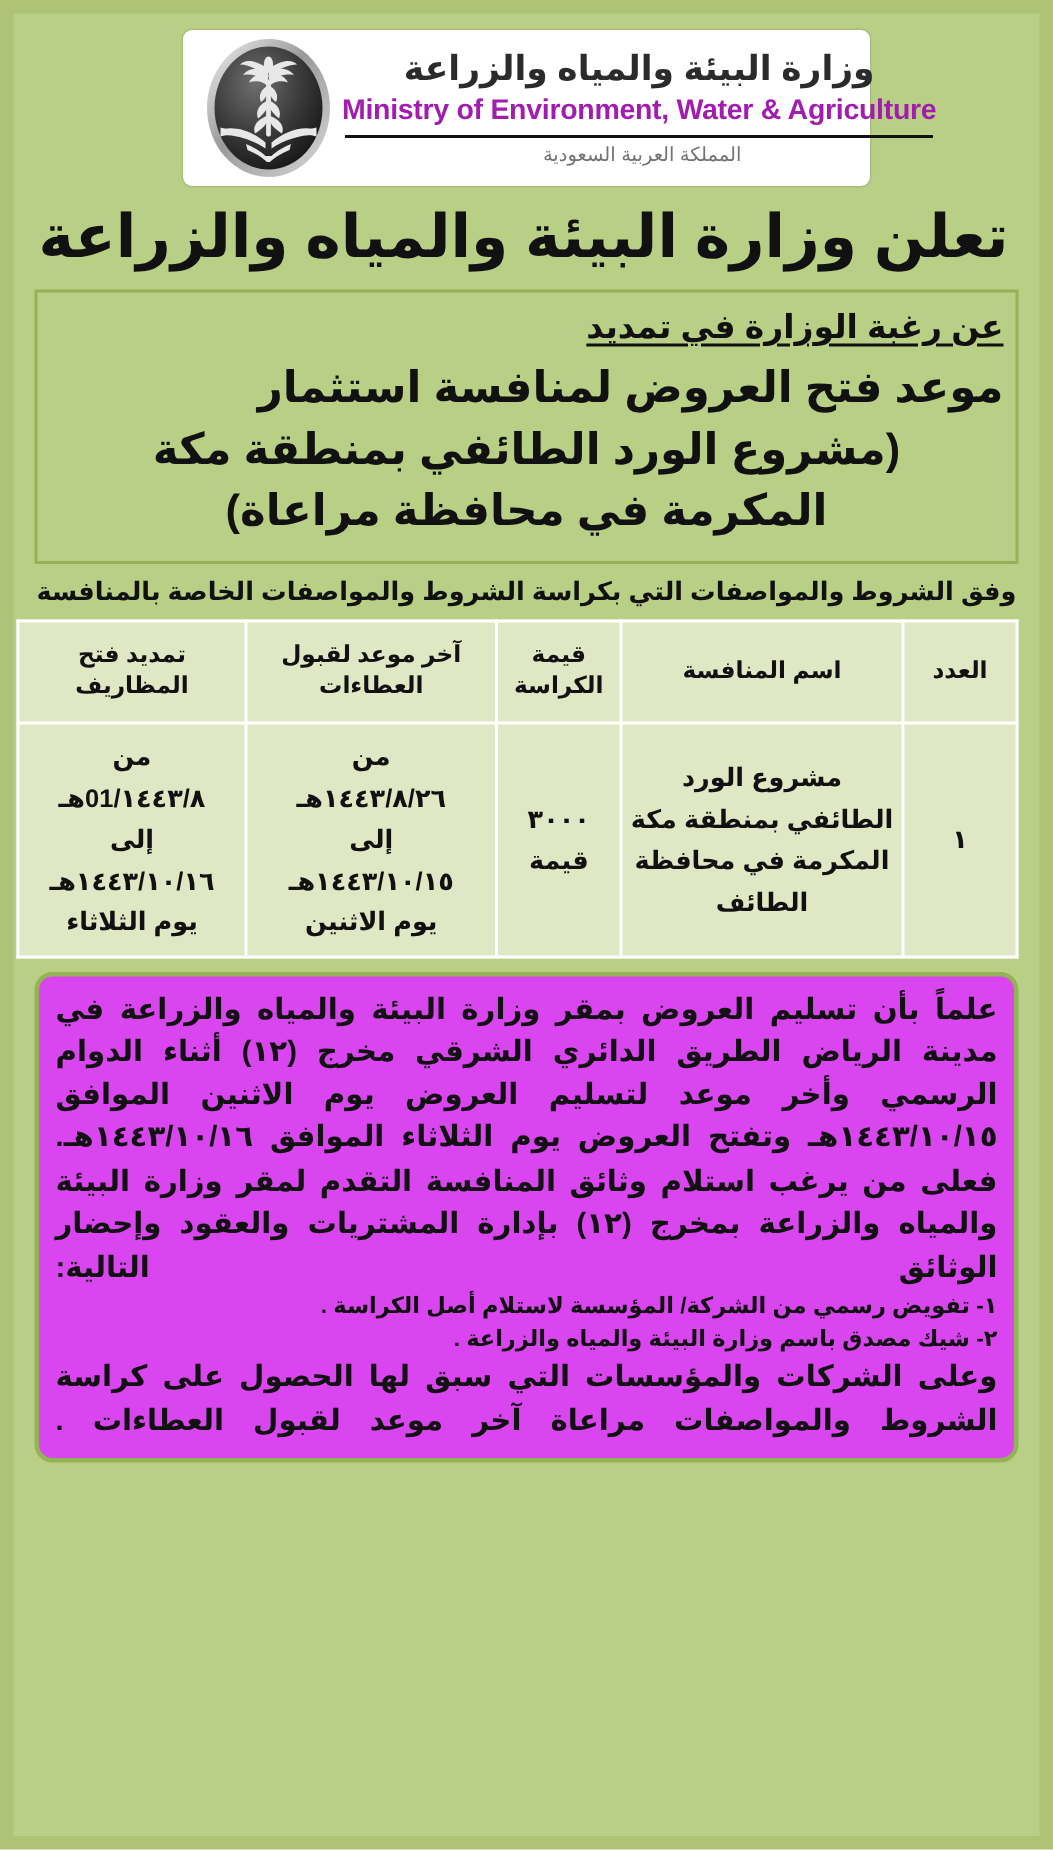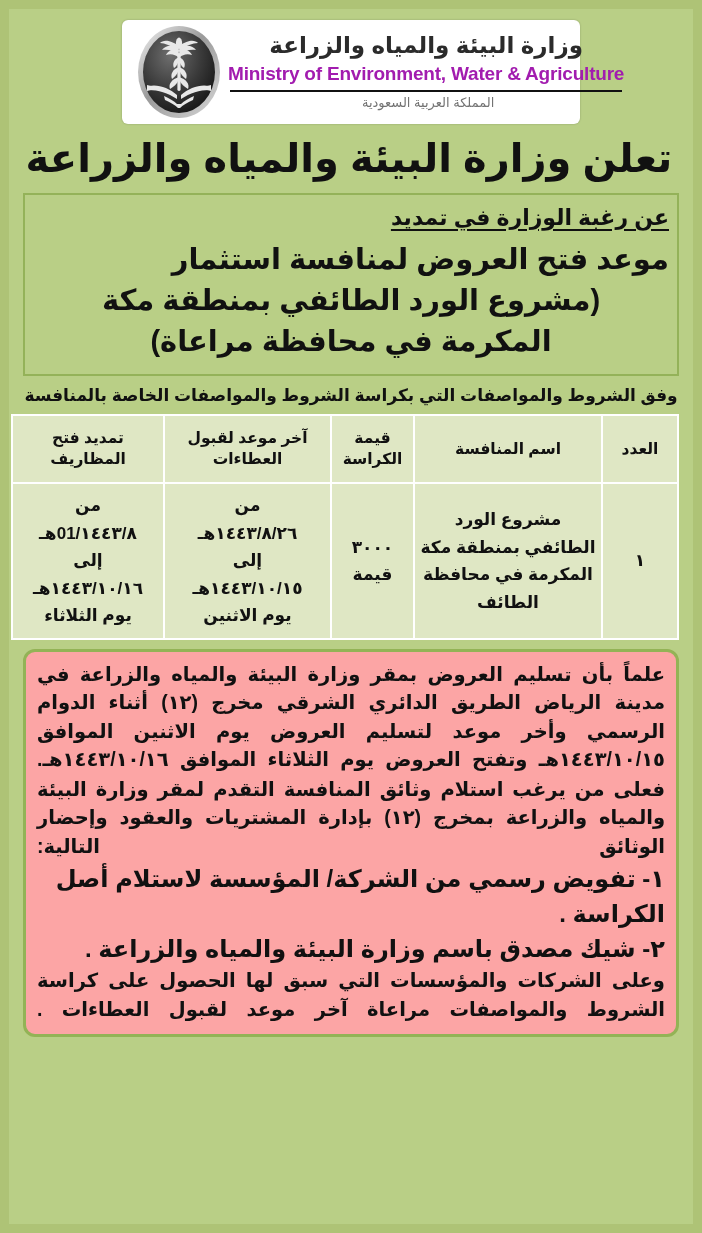--- a/index.html
+++ b/index.html
@@ -208,35 +208,35 @@
   .col-w-price  { width: 83px; }
   .col-w-name   { width: 188px; }
   .col-w-count  { width: 76px; }
 
   
   .footer-note {
     margin: 9px 14px 10px 14px;
     border: 3px solid #93b356;
     border-radius: 12px;
     padding: 8px 11px 10px 11px;
-    background: #fca5a5;
+    background: #d946ef;
   }
 
   .fn-p {
     font-size: 19.5px;
     font-weight: 700;
     color: #111;
     line-height: 1.46;
     text-align: justify;
     text-align-last: justify;
     margin-bottom: 1px;
   }
 
   .fn-item {
-    font-size: 24px;
+    font-size: 15px;
     font-weight: 700;
     color: #111;
     line-height: 1.46;
     text-align: right;
   }
 </style>
 </head>
 <body>
 
 <div id="page">

